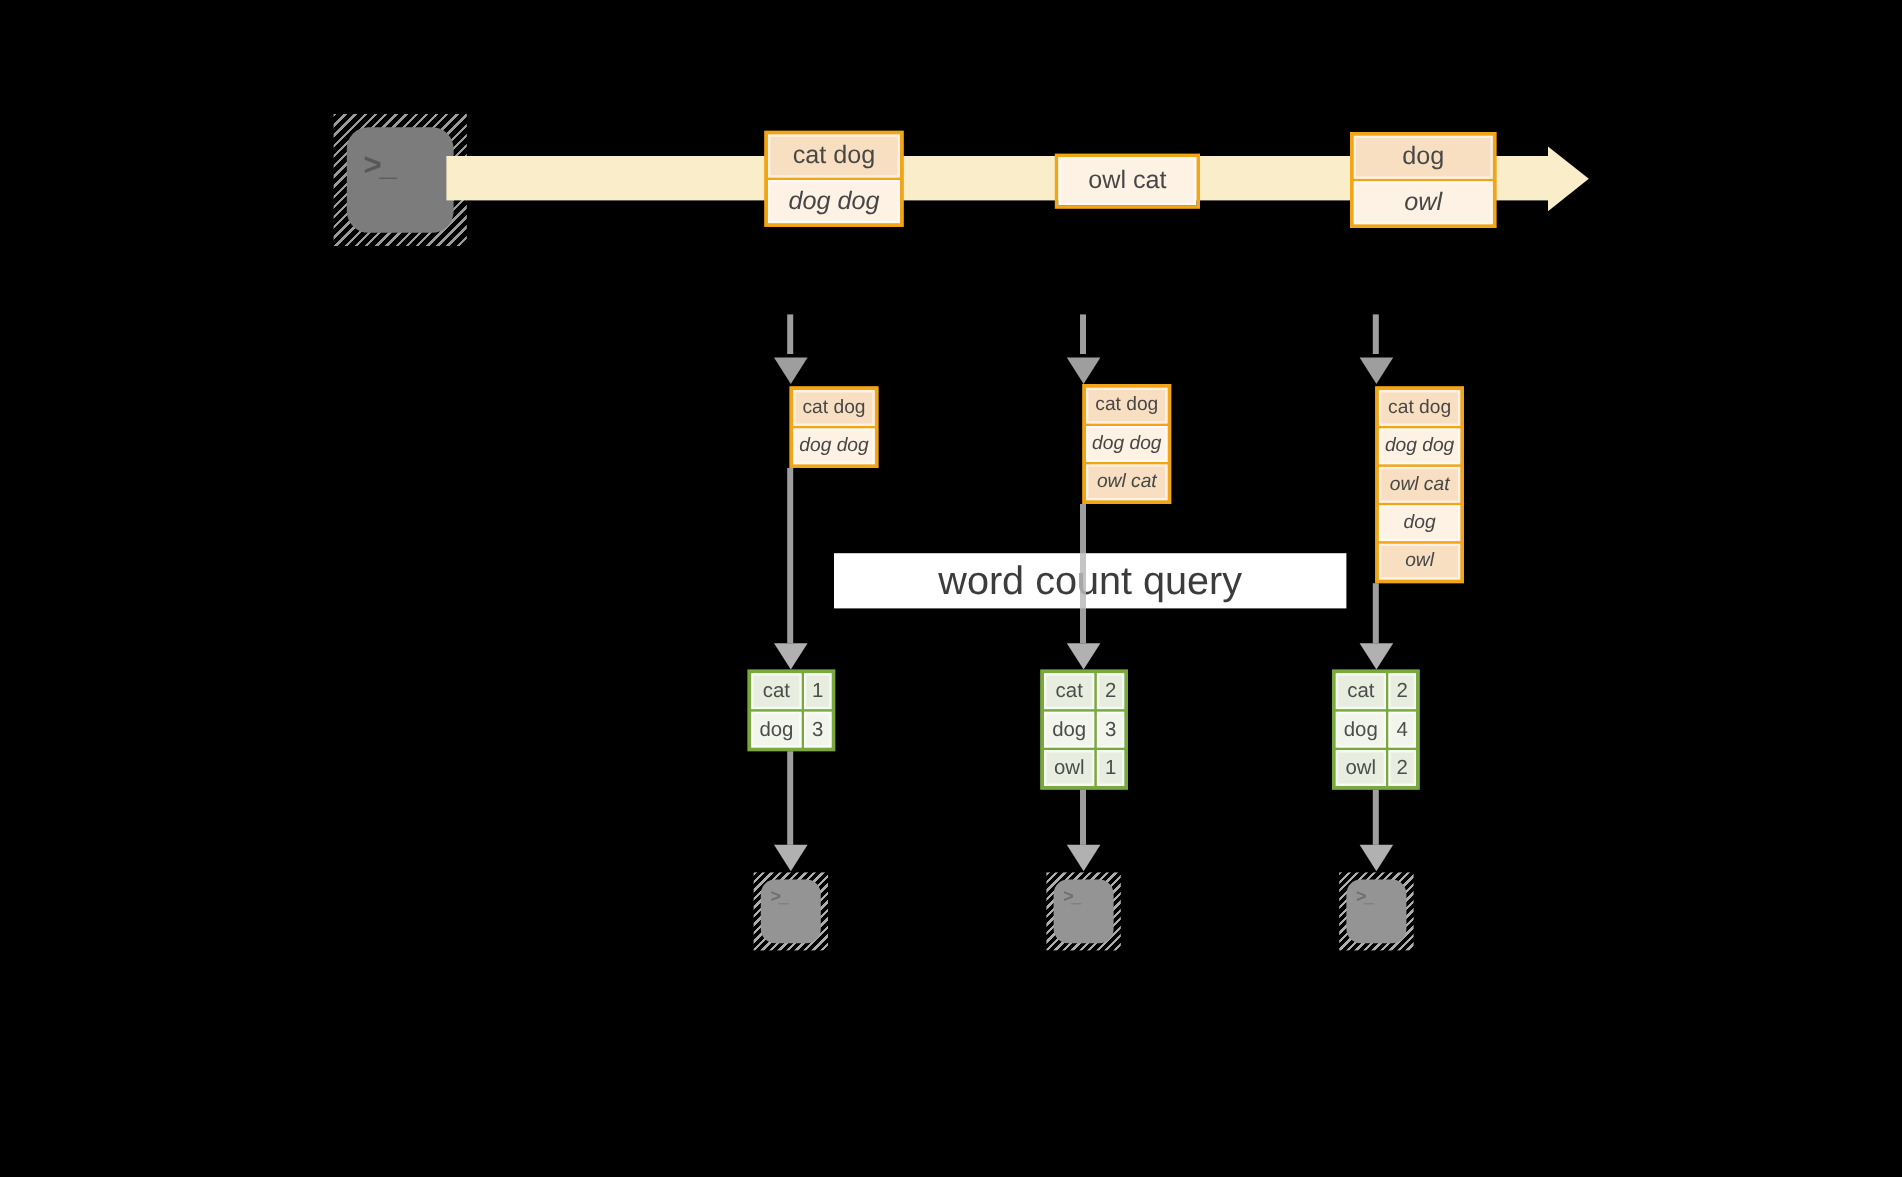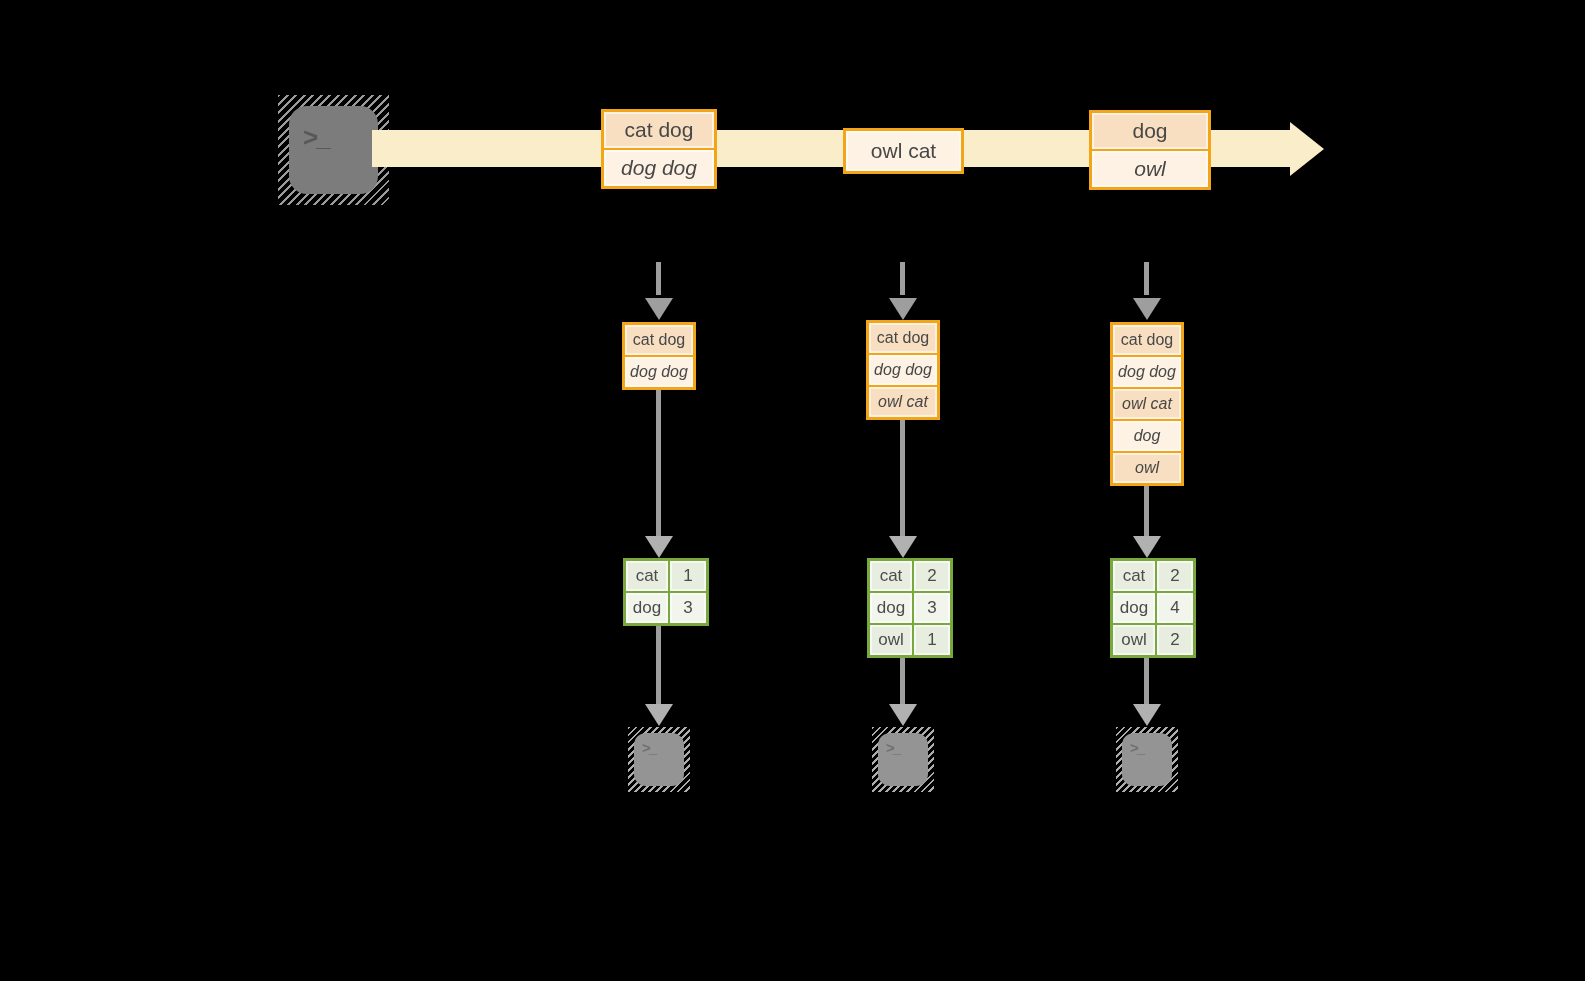--- a/index.html
+++ b/index.html
@@ -13,42 +13,42 @@
   .term-glyph{position:absolute;left:14px;top:16px;font-weight:bold;font-size:26px;color:#585858;letter-spacing:-2px;}
   .term-sink{background:repeating-linear-gradient(135deg,#adadad 0 2px,transparent 2px 5px);}
   .term-sink .term-body{inset:6px;background:#949494;border-radius:12px;}
   .term-sink .term-glyph{left:8px;top:6px;font-size:15px;color:#6f6f6f;}
   
   .stream-shaft{position:absolute;left:372px;top:130px;width:918px;height:37px;background:var(--stream,#FAEDC9);}
   .stream-head{position:absolute;left:1290px;top:122px;width:0;height:0;
     border-top:27px solid transparent;border-bottom:27px solid transparent;
     border-left:34px solid var(--stream,#FAEDC9);}
   
-  .obox{position:absolute;border:3px solid var(--accent_orange,#F1A517);z-index:6;background:var(--accent_orange,#F1A517);}
+  .obox{position:absolute;border:3px solid var(--accent_orange,#F1A517);z-index:6;background:var(--accent_orange,#F1A517);margin-left:36px;}
   .ocell{display:flex;align-items:center;justify-content:center;color:#474747;
     box-shadow:inset 0 0 0 2px rgba(255,255,255,.55);}
   .ocell:nth-child(odd){background:var(--peach,#F8DFC2);}
   .ocell:nth-child(even){background:var(--cream,#FDF2E4);}
   .ocell + .ocell{margin-top:2px;font-style:italic;}
   .batch .ocell{height:36px;font-size:21px;}
   .batch.single .ocell{height:40px;background:var(--cream,#FDF2E4);}
   .stack .ocell{height:30px;font-size:16px;}
   
   .vline{position:absolute;width:5px;background:rgba(186,186,186,0.85);z-index:5;}
   .vline.dash{background:#9e9e9e;}
   .vhead{position:absolute;width:0;height:0;z-index:5;
     border-left:14px solid transparent;border-right:14px solid transparent;
     border-top:22px solid #9e9e9e;}
   .vhead.soft{border-top-color:rgba(186,186,186,0.95);}
   
   .banner{position:absolute;left:695px;top:461px;width:427px;height:46px;background:var(--banner_bg,#fff);
     display:flex;align-items:center;justify-content:center;z-index:4;
     font-size:33px;color:#3c3c3c;}
   
-  .gtable{position:absolute;width:86px;border:3px solid var(--green,#79A93E);background:var(--green,#79A93E);z-index:6;box-sizing:border-box;text-align:center;}
+  .gtable{position:absolute;width:73px;border:3px solid var(--green,#79A93E);background:var(--green,#79A93E);z-index:6;box-sizing:border-box;text-align:center;}
   .grow{display:flex;height:30px;}
   .grow + .grow{margin-top:2px;}
   .gname,.gval{display:flex;align-items:center;justify-content:center;font-size:17px;color:#4c4c4c;
     box-shadow:inset 0 0 0 2px rgba(255,255,255,.6);}
   .gname{width:42px;background:#E8EEDF;}
   .gval{flex:1;margin-left:2px;background:#E8EEDF;}
   .grow:nth-child(even) .gname,.grow:nth-child(even) .gval{background:#F1F5EC;}
 </style>
 </head>
 <body>
@@ -93,20 +93,23 @@
     <div class="ocell">owl cat</div>
   </div>
   <div class="obox stack" style="left:1110px;top:322px;width:68px">
     <div class="ocell">cat dog</div>
     <div class="ocell">dog dog</div>
     <div class="ocell">owl cat</div>
     <div class="ocell">dog</div>
     <div class="ocell">owl</div>
   </div>
 
+  <div class="banner">
+    <span>word count query</span>
+  </div>
 
   <div class="vline" style="left:656px;top:390px;height:146px"></div>
   <div class="vhead soft" style="left:645px;top:536px"></div>
   <div class="vline" style="left:900px;top:420px;height:116px"></div>
   <div class="vhead soft" style="left:889px;top:536px"></div>
   <div class="vline" style="left:1144px;top:486px;height:50px"></div>
   <div class="vhead soft" style="left:1133px;top:536px"></div>
 
   <div class="gtable" style="left:623px;top:558px">
     <div class="grow">

